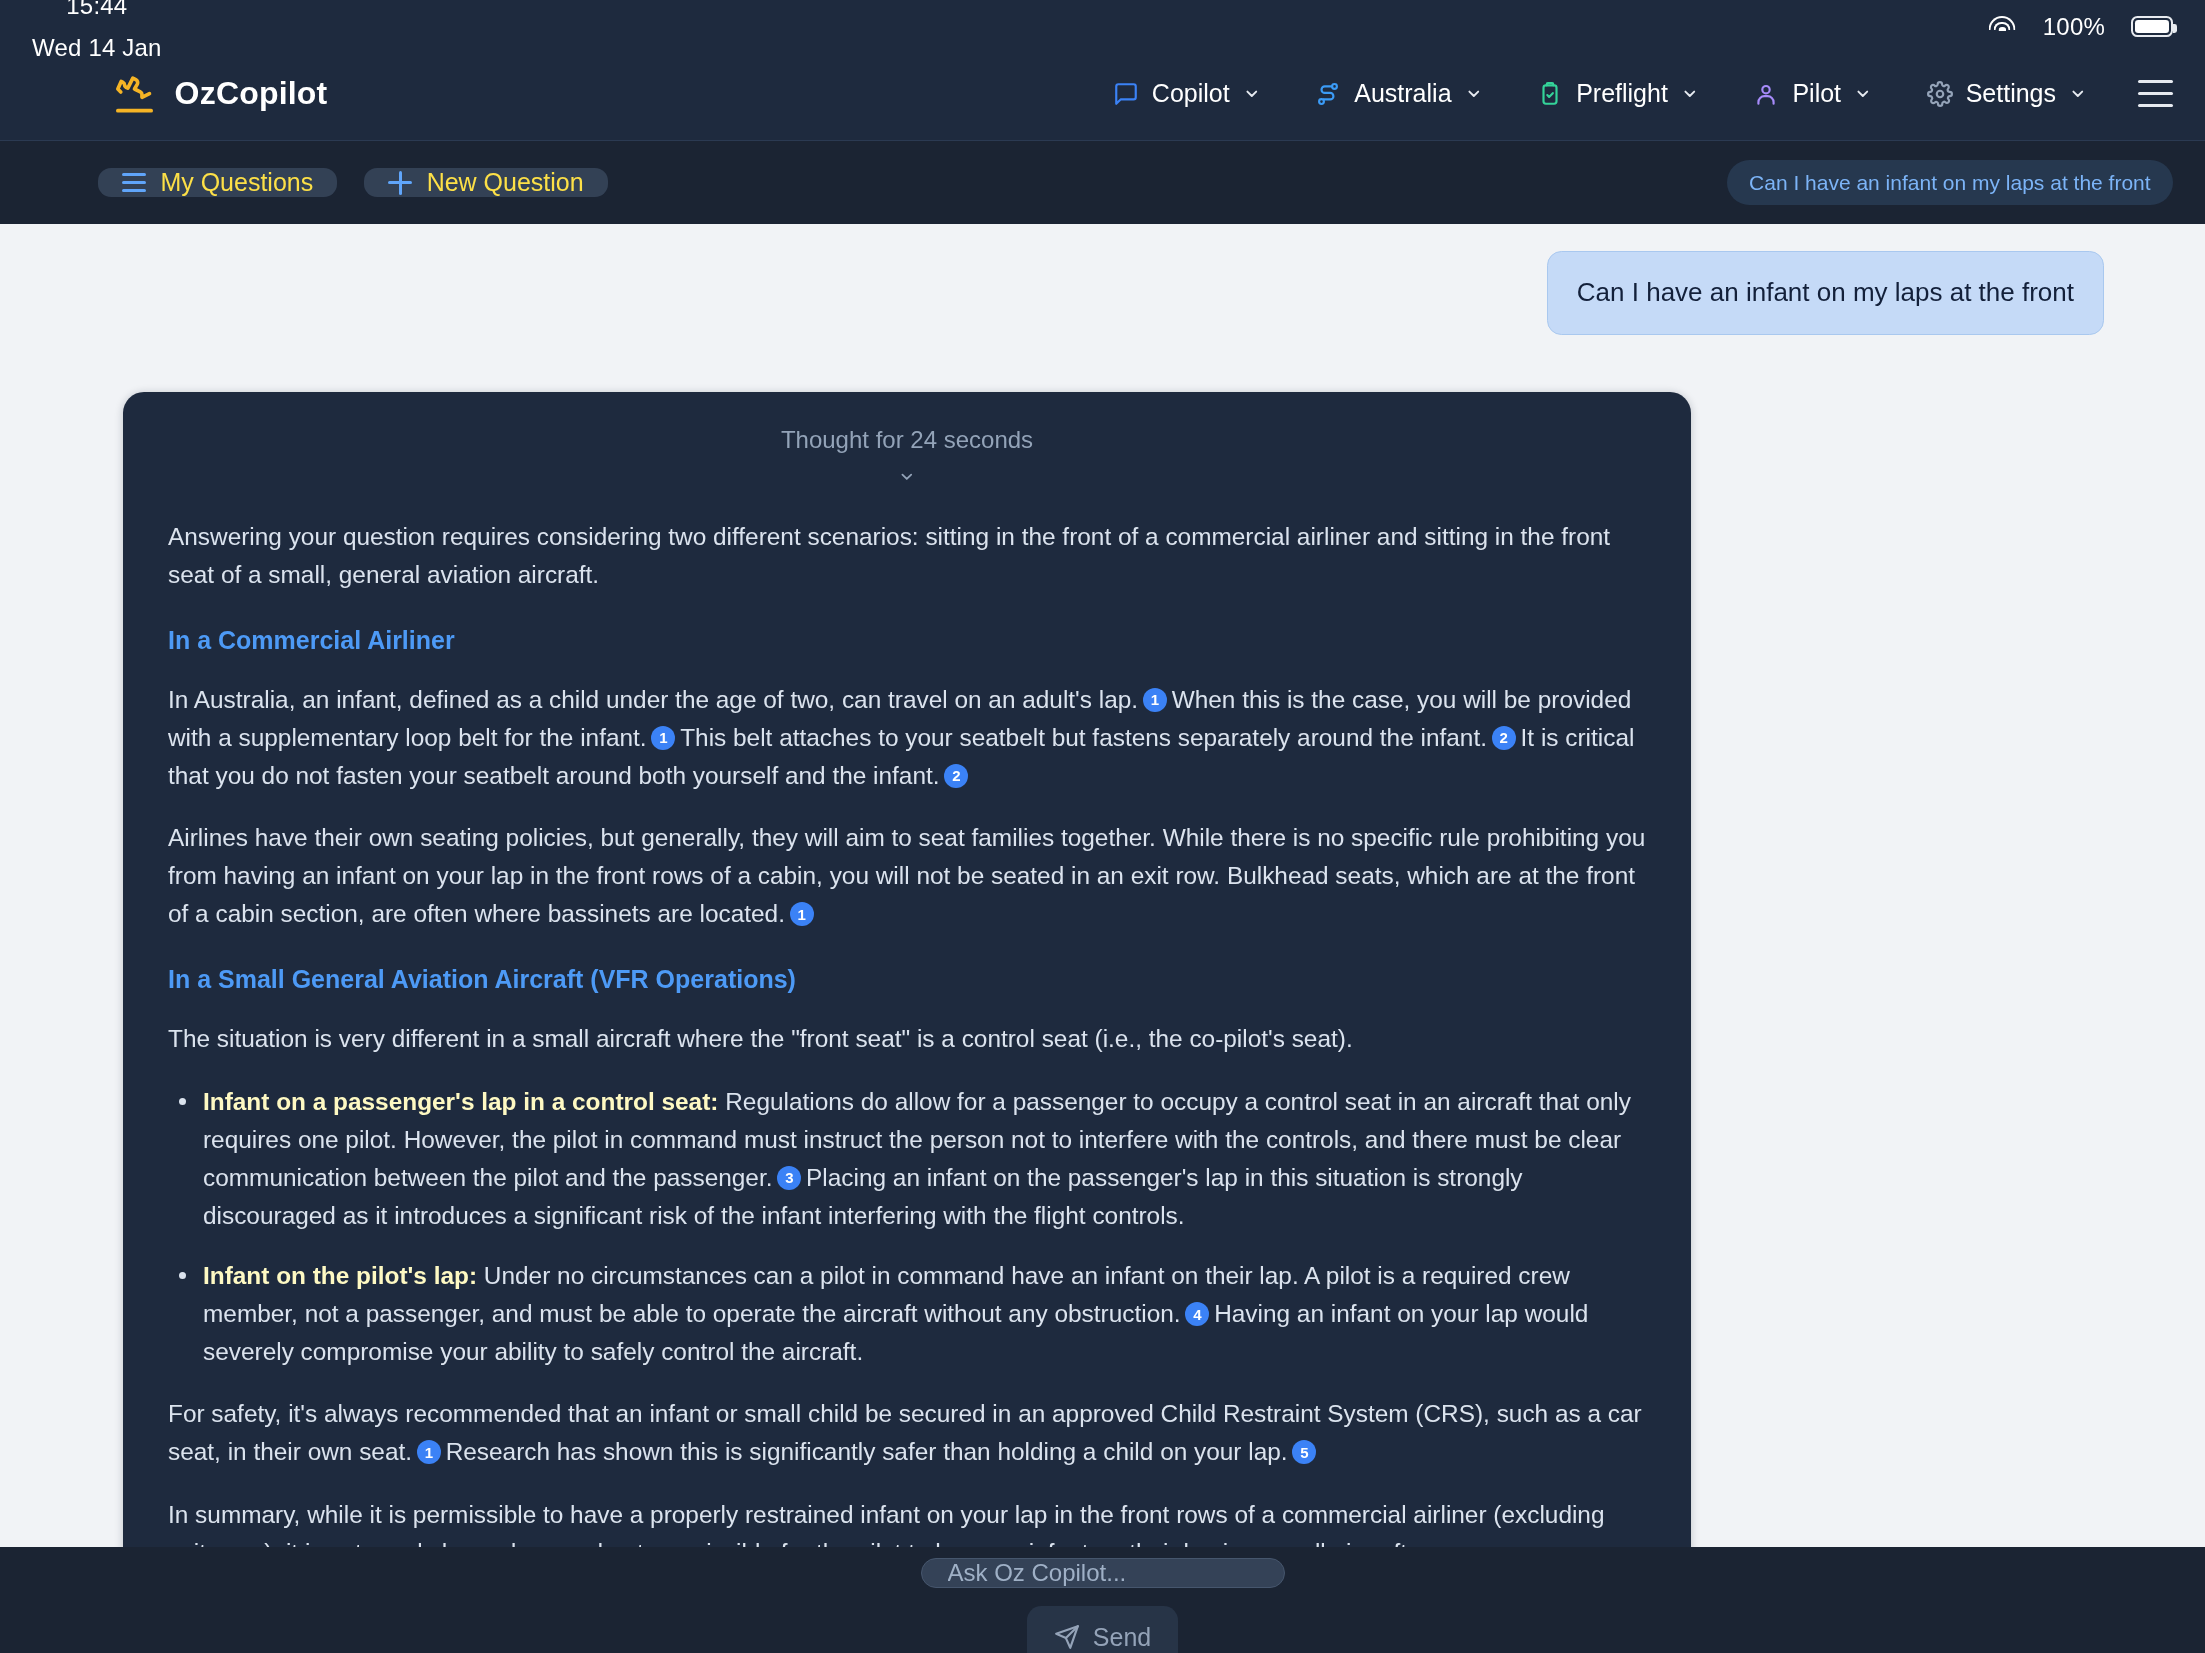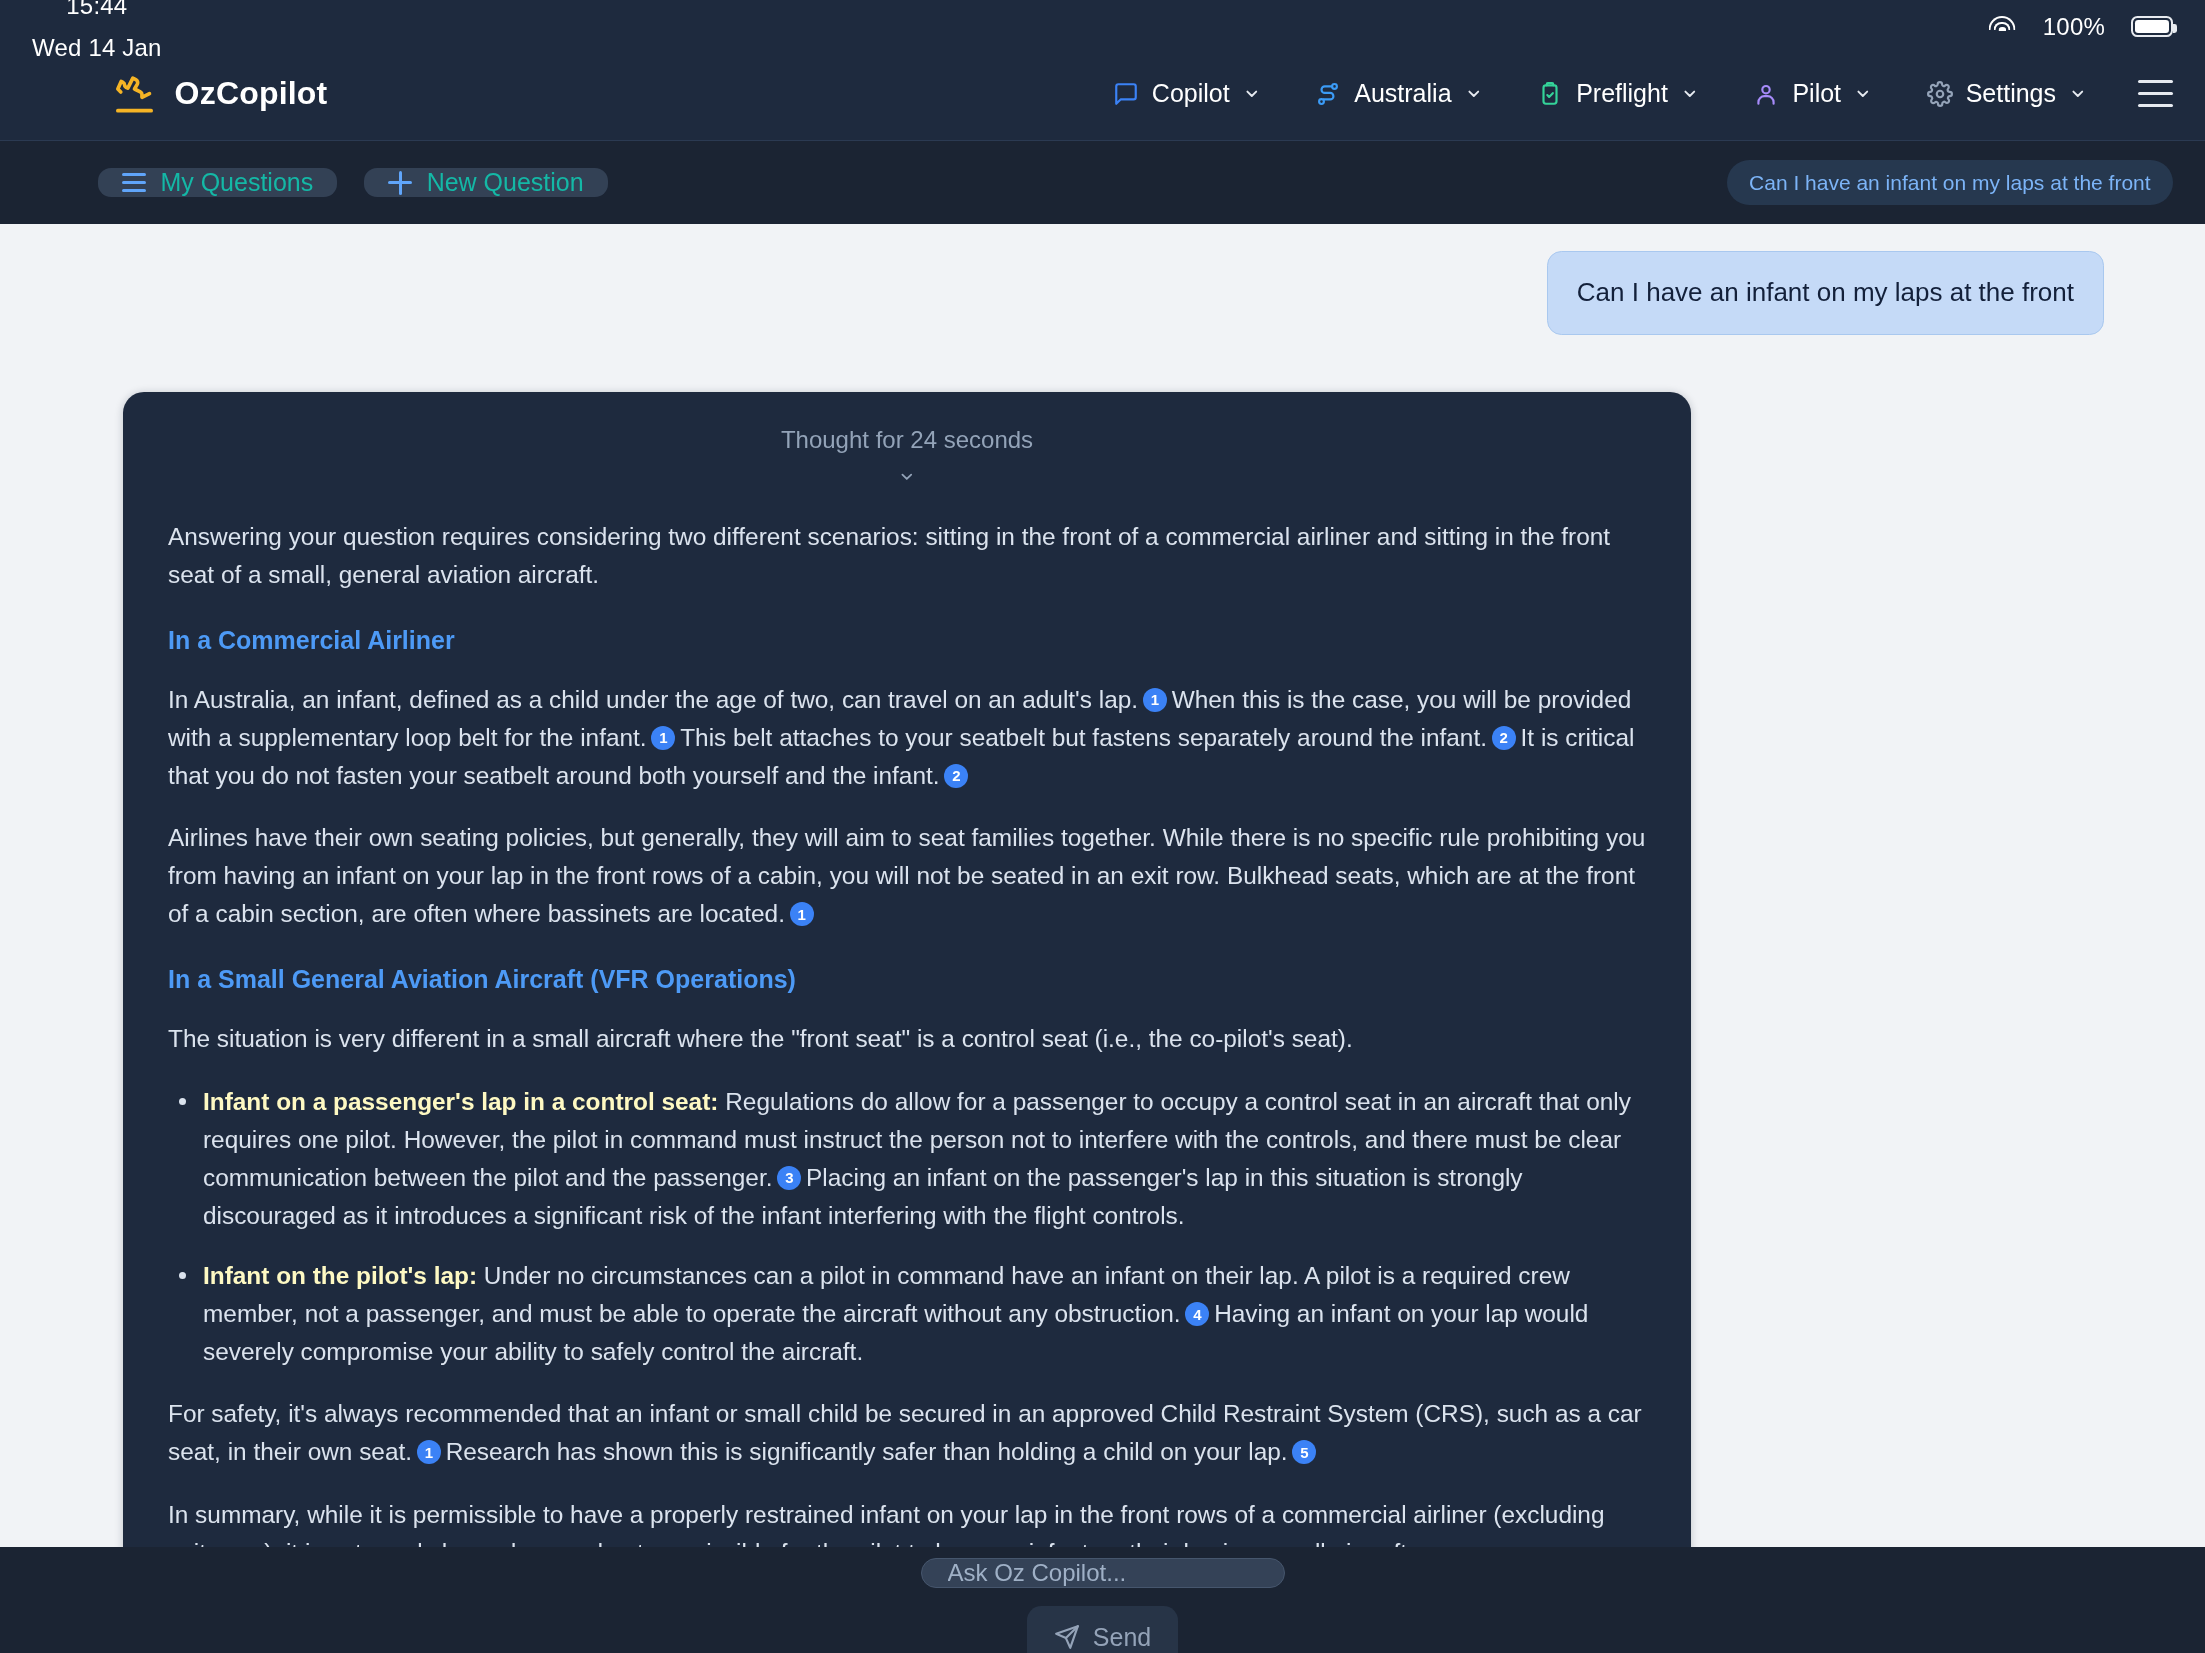--- a/index.html
+++ b/index.html
@@ -42,21 +42,21 @@
   .chev { width:17.6px; height:17.6px; flex:0 0 auto; }
   .hamburger { margin-left:22.4px; width:35px; height:27px; display:flex; flex-direction:column; justify-content:space-between; cursor:pointer; }
   .hamburger span { display:block; height:3.2px; background:#e6eaf0; border-radius:1.6px; }
 
   
   .subbar {
     height:83px; background:#1b2433; display:flex; align-items:center;
     padding:0 32px 0 98px; position:relative;
   }
   .chipbtn {
-    display:flex; align-items:center; gap:14.4px; background:#334155; color:#14b8a6;
+    display:flex; align-items:center; gap:14.4px; background:#334155; color:#fde047;
     border-radius:13px; padding:0 24px; font-size:25px; cursor:pointer; margin-right:27px;
   }
   .bars-ico { width:24px; height:19px; display:flex; flex-direction:column; justify-content:space-between; }
   .bars-ico span { display:block; height:3.2px; background:#60a5fa; border-radius:1.6px; }
   .plus-ico { position:relative; width:24px; height:24px; }
   .plus-ico::before, .plus-ico::after { content:""; position:absolute; background:#60a5fa; border-radius:1.6px; }
   .plus-ico::before { left:0; right:0; top:10.4px; height:3.2px; }
   .plus-ico::after { top:0; bottom:0; left:10.4px; width:3.2px; }
   .thread-pill {
     margin-left:auto; background:#26384f; color:#7cb4f7; font-size:21px;

